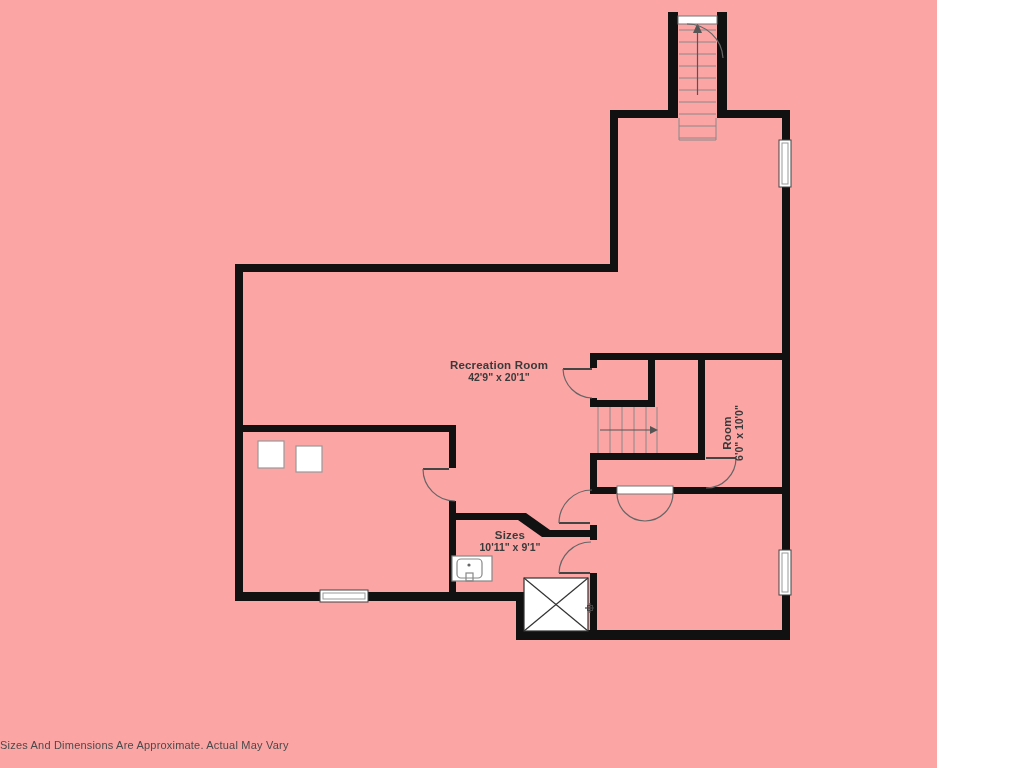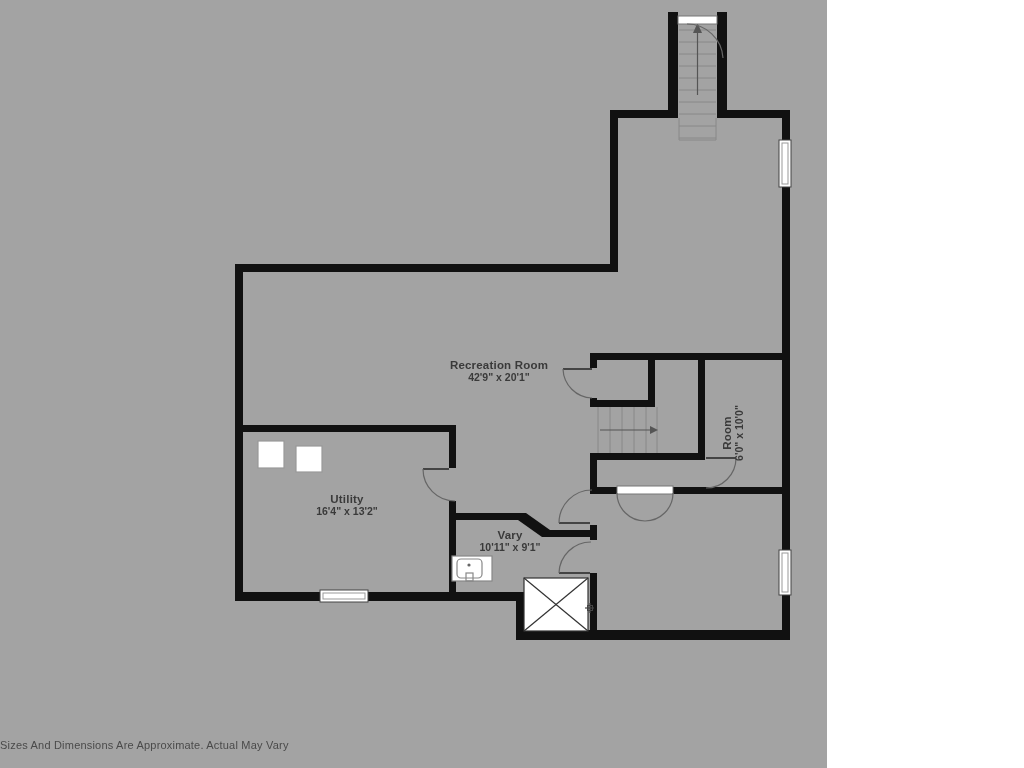--- a/index.html
+++ b/index.html
@@ -1,17 +1,17 @@
 <!DOCTYPE html>
 <html><head>
 <meta charset="utf-8">
 <style>
   html,body{margin:0;padding:0;background:#fff;}
-  #stage{position:relative;width:827px;height:768px;background:#a3a3a3;overflow:hidden;
-         font-family:"Liberation Sans", sans-serif;}
+  #stage{position:relative;width:917px;height:768px;background:#fca5a5;overflow:hidden;
+         font-family:"Liberation Sans", sans-serif;padding-left:20px;}
   #plan-svg{position:absolute;left:0;top:0;}
   .room-label{position:absolute;text-align:center;color:#3a3a3a;pointer-events:none;}
   .rname{font-size:11.5px;font-weight:600;letter-spacing:.2px;line-height:12px;}
   .rdims{font-size:10.5px;font-weight:600;line-height:12px;}
   .rotated{transform:rotate(-90deg);transform-origin:50% 50%;}
   #footer-note{position:absolute;left:0;top:739px;width:1024px;text-align:left;
                font-size:11px;color:#4a4a4a;letter-spacing:.2px;}
 </style>
 </head>
 <body>
@@ -151,27 +151,23 @@
       <rect x="296" y="446" width="26" height="26" fill="#ffffff"></rect>
     </g>
   </g>
 </svg>
 
   <div class="room-label" style="left:379px;top:359px;width:240px;">
     <div class="rname">Recreation Room</div>
     <div class="rdims">42'9" x 20'1"</div>
   </div>
 
-  <div class="room-label" style="left:277px;top:493px;width:140px;">
-    <div class="rname">Utility</div>
-    <div class="rdims">16'4" x 13'2"</div>
-  </div>
 
   <div class="room-label" style="left:440px;top:529px;width:140px;">
-    <div class="rname">Vary</div>
+    <div class="rname">Sizes</div>
     <div class="rdims">10'11" x 9'1"</div>
   </div>
 
 
   <div class="room-label rotated" style="left:665px;top:419px;width:140px;height:28px;">
     <div class="rname">Room</div>
     <div class="rdims">6'0" x 10'0"</div>
   </div>
 
   <div id="footer-note">Sizes And Dimensions Are Approximate. Actual May Vary</div>

